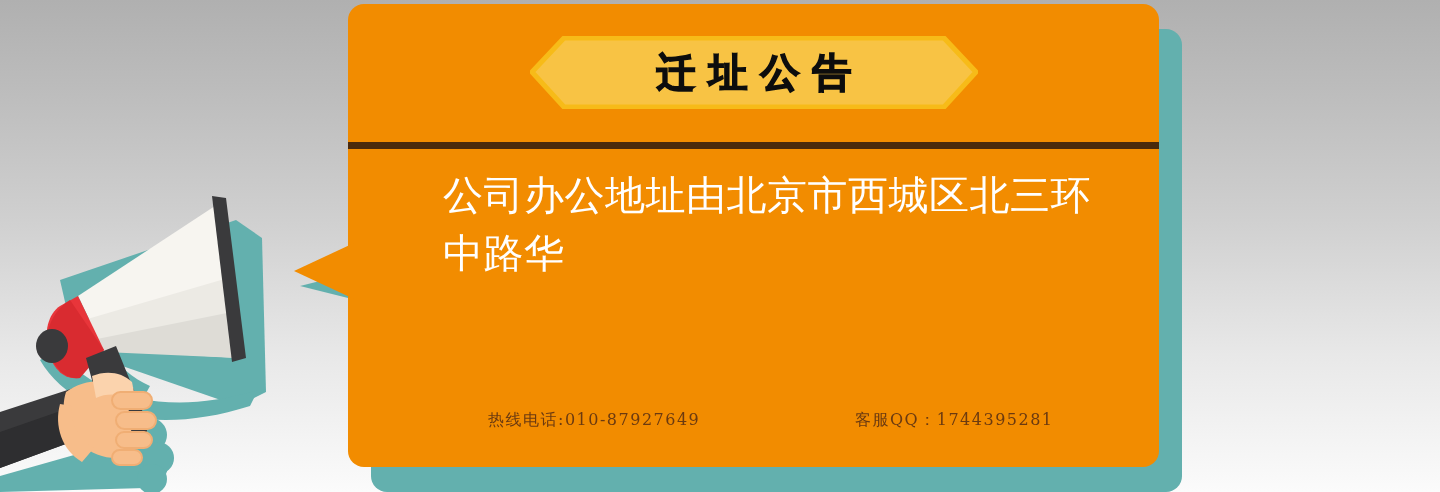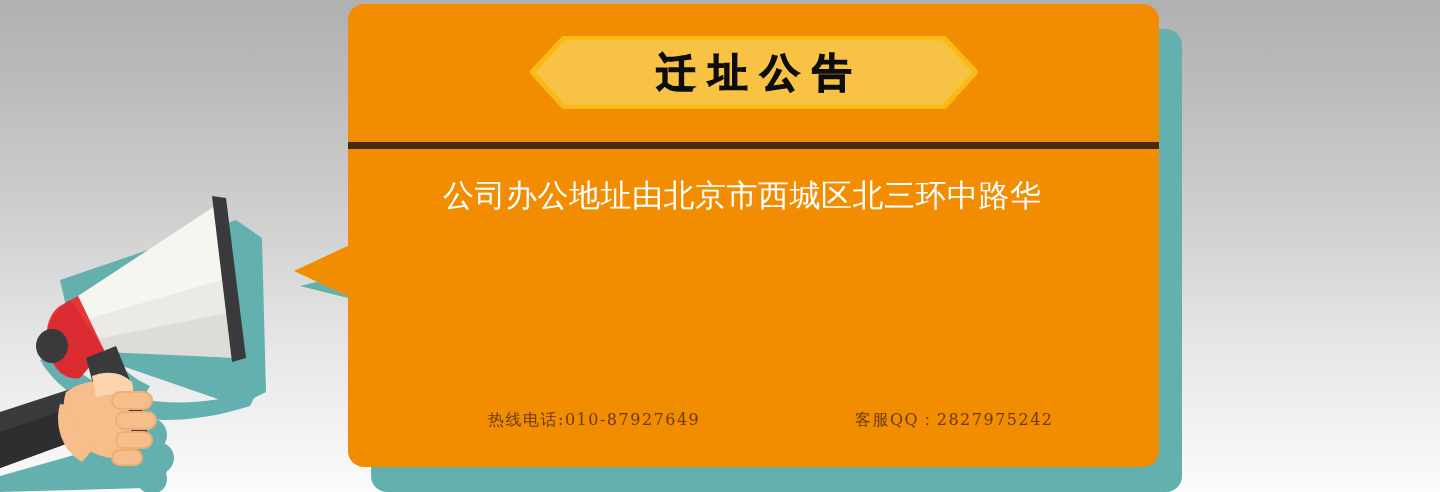--- a/index.html
+++ b/index.html
@@ -58,21 +58,21 @@
   
   .divider{
     position:absolute;left:348px;top:142px;width:811px;height:7px;
     background:#4a2a0c;
   }
 
   
   .body-text{
     position:absolute;left:443px;top:166px;width:660px;
     color:#ffffff;
-    font-size:31px;
+    font-size:40px;
     line-height:58px;
     letter-spacing:0.5px;
     font-family:"DejaVu Sans","Liberation Sans",sans-serif;
   }
 
   
   .footer{
     position:absolute;left:348px;top:410px;width:797px;height:30px;
   }
   .footer-hotline{
@@ -147,16 +147,16 @@
   </div>
 
   <div class="divider"></div>
 
   <div class="body-text">
     <div>公司办公地址由北京市西城区北三环中路华</div>
   </div>
 
   <div class="footer">
     <div class="footer-hotline">热线电话:010-87927649</div>
-    <div class="footer-qq">客服QQ：2827975242</div>
+    <div class="footer-qq">客服QQ：1744395281</div>
   </div>
 
 </div>
 
 </body></html>

